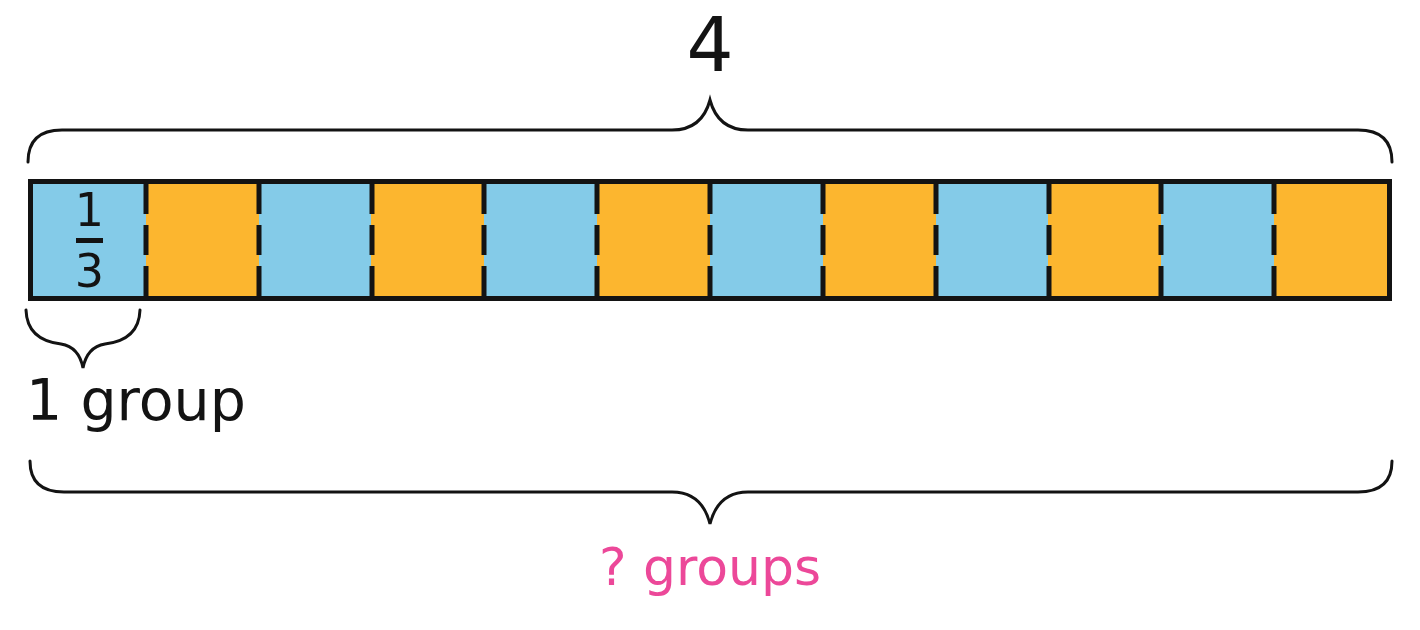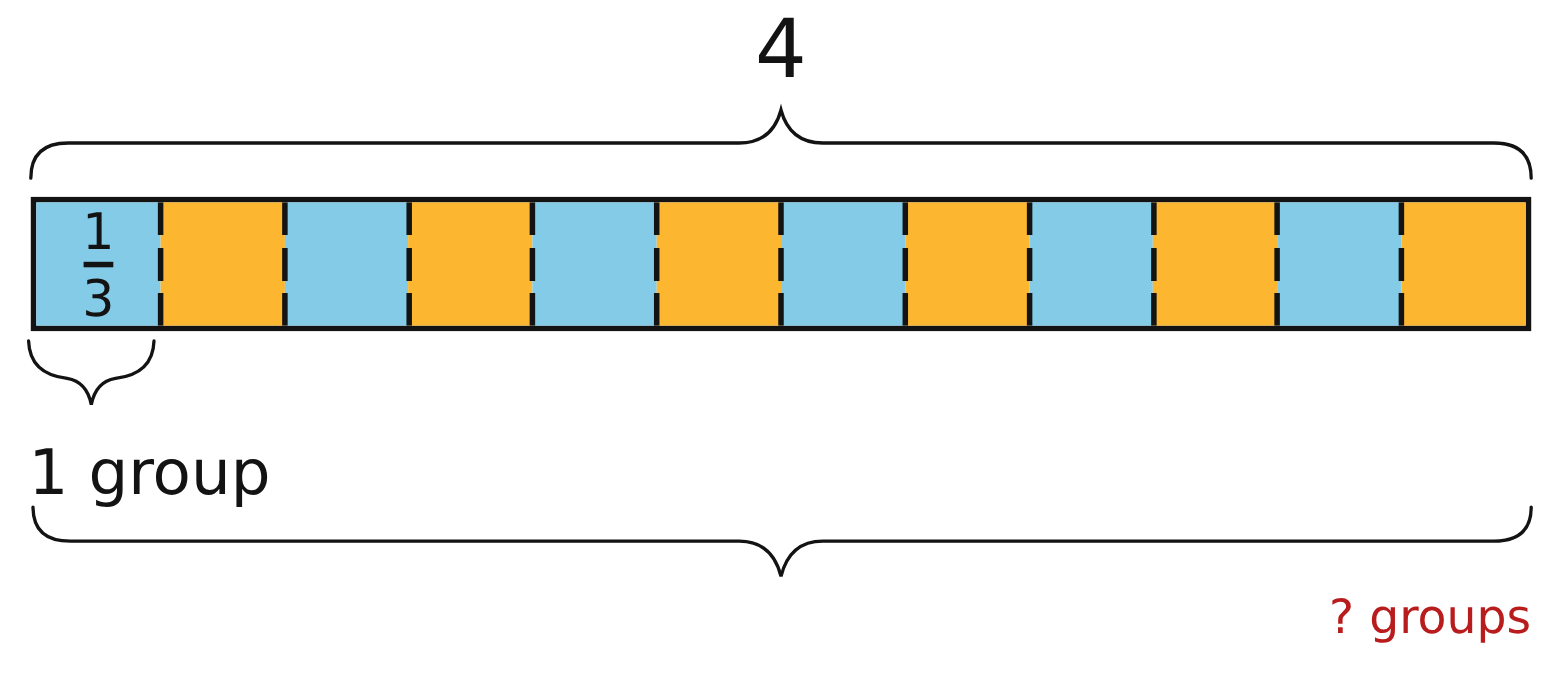--- a/index.html
+++ b/index.html
@@ -23,35 +23,35 @@
     top: 8px;
     width: 1364px;
     text-align: center;
     font-size: 74px;
     line-height: 1;
     color: #131313;
   }
   .group-label {
     position: absolute;
     left: 26px;
-    top: 396px;
+    top: 366px;
     font-size: 57px;
     line-height: 1.2;
     color: #131313;
     white-space: nowrap;
   }
   .question-label {
     position: absolute;
     left: 28px;
     top: 536px;
     width: 1364px;
-    text-align: right;
-    font-size: 43px;
+    text-align: center;
+    font-size: 52px;
     line-height: 1.2;
-    color: #b91c1c;
+    color: #ec4899;
   }
   
   #brace-layer {
     position: absolute;
     left: 0; top: 0;
     width: 1420px;
     height: 630px;
     pointer-events: none;
   }
   #brace-layer path {

